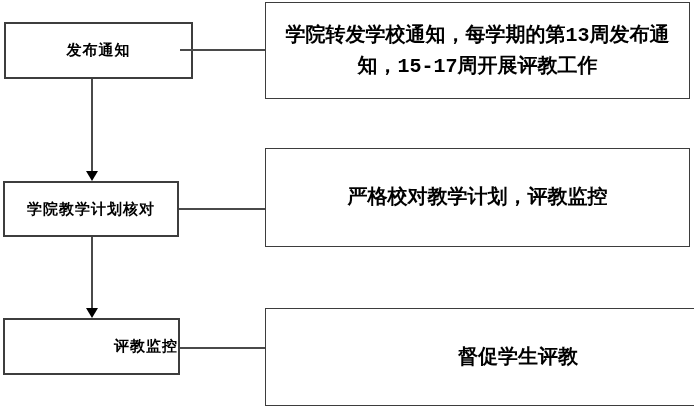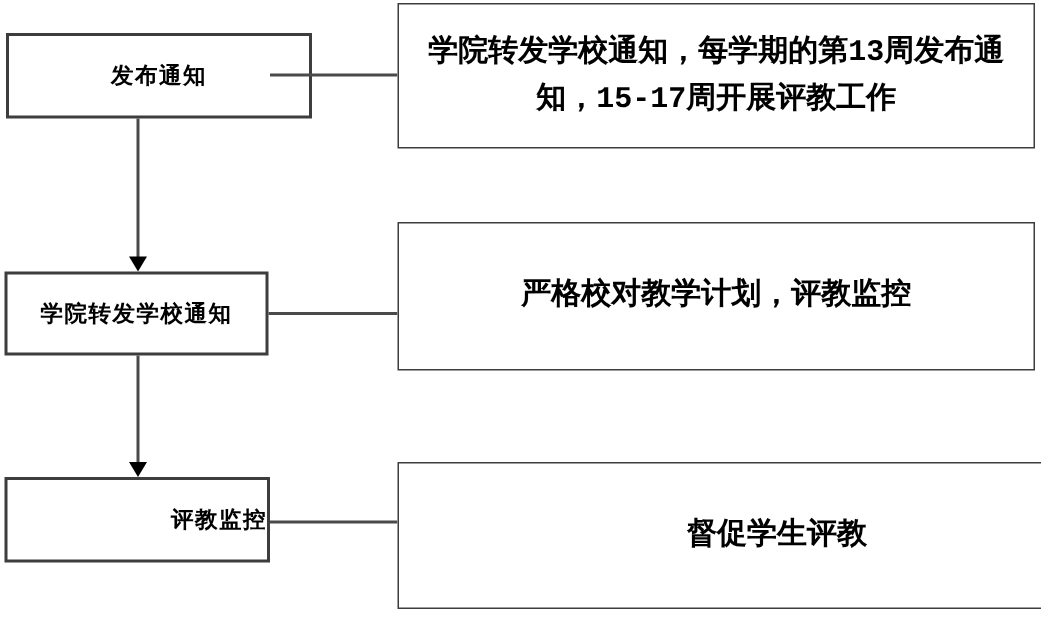--- a/index.html
+++ b/index.html
@@ -33,21 +33,21 @@
     font-size: 15px;
     letter-spacing: 1px;
   }
   .right-box {
     border: 1px solid #3d3d3d;
     font-size: 20px;
     line-height: 1.55;
     padding: 0 18px;
     font-family: Liberation Mono, monospace;
   }
-  .n1 { left: 4px;   top: 22px;  width: 204px; height: 57px; }
+  .n1 { left: 4px;   top: 22px;  width: 189px; height: 57px; }
   .n2 { left: 3px;   top: 181px; width: 176px; height: 56px; }
   .n3 { left: 3px;   top: 318px; width: 177px; height: 57px; justify-content: flex-end; }
   .d1 { left: 265px; top: 2px;   width: 425px; height: 97px; }
   .d2 { left: 265px; top: 148px; width: 425px; height: 99px; }
   .d3 { left: 265px; top: 308px; width: 506px; height: 98px; }
   .hline {
     position: absolute;
     height: 2px;
     background: #4a4a4a;
   }
@@ -82,21 +82,21 @@
   </div>
   <div class="hline h1"></div>
   <div class="box right-box d1">
     <span>学院转发学校通知，每学期的第13周发布通知，15-17周开展评教工作</span>
   </div>
 
   <div class="vline v1"></div>
   <div class="arrowhead a1"></div>
 
   <div class="box left-box n2">
-    <span>学院转发学校通知</span>
+    <span>学院教学计划核对</span>
   </div>
   <div class="hline h2"></div>
   <div class="box right-box d2">
     <span>严格校对教学计划，评教监控</span>
   </div>
 
   <div class="vline v2"></div>
   <div class="arrowhead a2"></div>
 
   <div class="box left-box n3">

